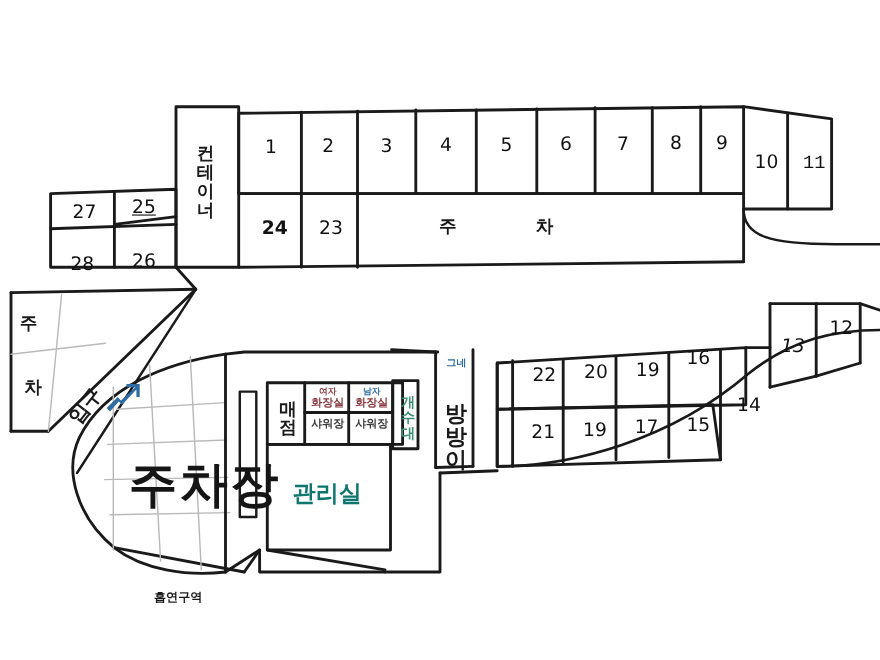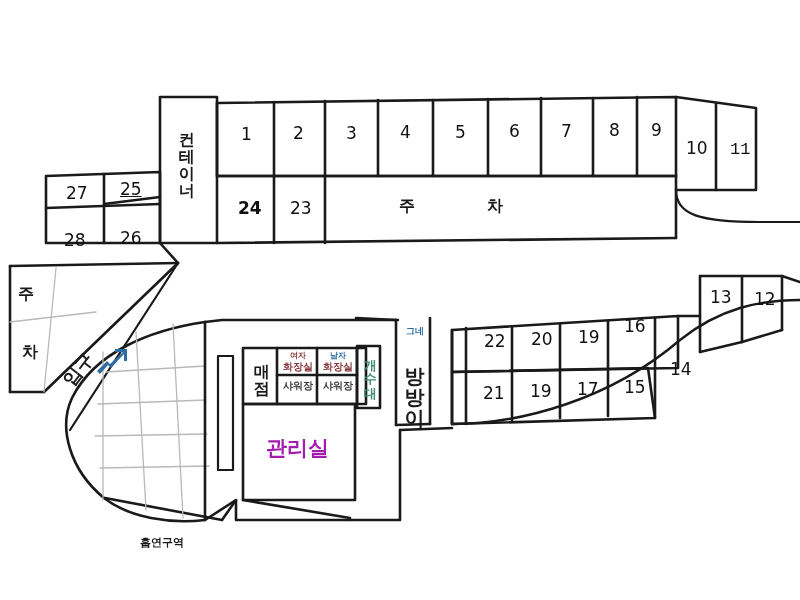--- a/index.html
+++ b/index.html
@@ -23,21 +23,21 @@
   .num{font-size:17px;color:#111;}
   .vert{
     writing-mode:vertical-rl;
     text-orientation:upright;
     letter-spacing:1px;
   }
   .ko-big{font-size:19px;font-weight:600;}
   .ko-md{font-size:16px;font-weight:600;}
   .ko-sm{font-size:10px;font-weight:700;}
   .ko-xs{font-size:8px;font-weight:700;}
-  .teal{color:#a21caf;}
+  .teal{color:#0f766e;}
   .blue{color:#2b6ca3;}
   .maroon{color:#8a3a3f;}
   .green{color:#3f8f77;}
   .gray{color:#3a3a3a;}
   .huge{font-size:44px;font-weight:700;color:#151515;letter-spacing:2px;}
   .rot-in{transform:rotate(-52deg);transform-origin:left top;font-size:18px;font-weight:700;}
   .center{text-align:center;}
 </style>
 </head>
 <body>
@@ -181,20 +181,21 @@
     <svg viewBox="0 0 34 32" width="34" height="32">
       <path d="M4 26 L4 16 L15 16 L15 8 L4 8 L10 2 L30 2 L30 2 L22 10 L22 2
                L22 2 Z" fill="none"></path>
       <path d="M2 24 L12 14 L18 20 L28 8 L28 2 L22 2 L28 8" fill="none" stroke="#2e6da4" stroke-width="0"></path>
       <path d="M1 23 L11 13 L14 16 L27 4 L19 4 L19 1 L31 1 L31 13 L28 13 L28 6 L15 20 L12 17 L4 26 Z" fill="#2e6da4"></path>
     </svg>
   </div>
 
   <div class="lbl rot-in" style="left:60px;top:378px;">입구</div>
 
+  <div class="lbl huge" style="left:117px;top:418px;">주차장</div>
 
   <div class="lbl" style="left:140px;top:537px;font-size:11px;font-weight:700;color:#1a1a1a;text-align:right;">흡연구역</div>
 
   <div class="lbl vert ko-md" style="left:253px;top:352px;">매점</div>
 
   <div class="lbl ko-xs maroon center" style="left:283px;top:352px;width:30px;">여자</div>
   <div class="lbl ko-sm maroon center" style="left:280px;top:362px;width:36px;">화장실</div>
   <div class="lbl ko-sm gray center" style="left:280px;top:381px;width:36px;">샤워장</div>
 
   <div class="lbl ko-xs blue center" style="left:323px;top:352px;width:30px;">남자</div>
@@ -212,16 +213,16 @@
   <div class="lbl num" style="left:531px;top:331px;">20</div>
   <div class="lbl num" style="left:578px;top:329px;">19</div>
   <div class="lbl num" style="left:624px;top:318px;">16</div>
   <div class="lbl num" style="left:670px;top:325px;margin-top:36px;">14</div>
 
   <div class="lbl num" style="left:483px;top:385px;">21</div>
   <div class="lbl num" style="left:530px;top:383px;">19</div>
   <div class="lbl num" style="left:577px;top:381px;">17</div>
   <div class="lbl num" style="left:624px;top:379px;">15</div>
 
-  <div class="lbl num" style="left:710px;top:289px;">13</div>
+  <div class="lbl num" style="left:710px;top:307px;font-style:italic;">13</div>
   <div class="lbl num" style="left:754px;top:291px;">12</div>
 
 </div>
 
 </body></html>

